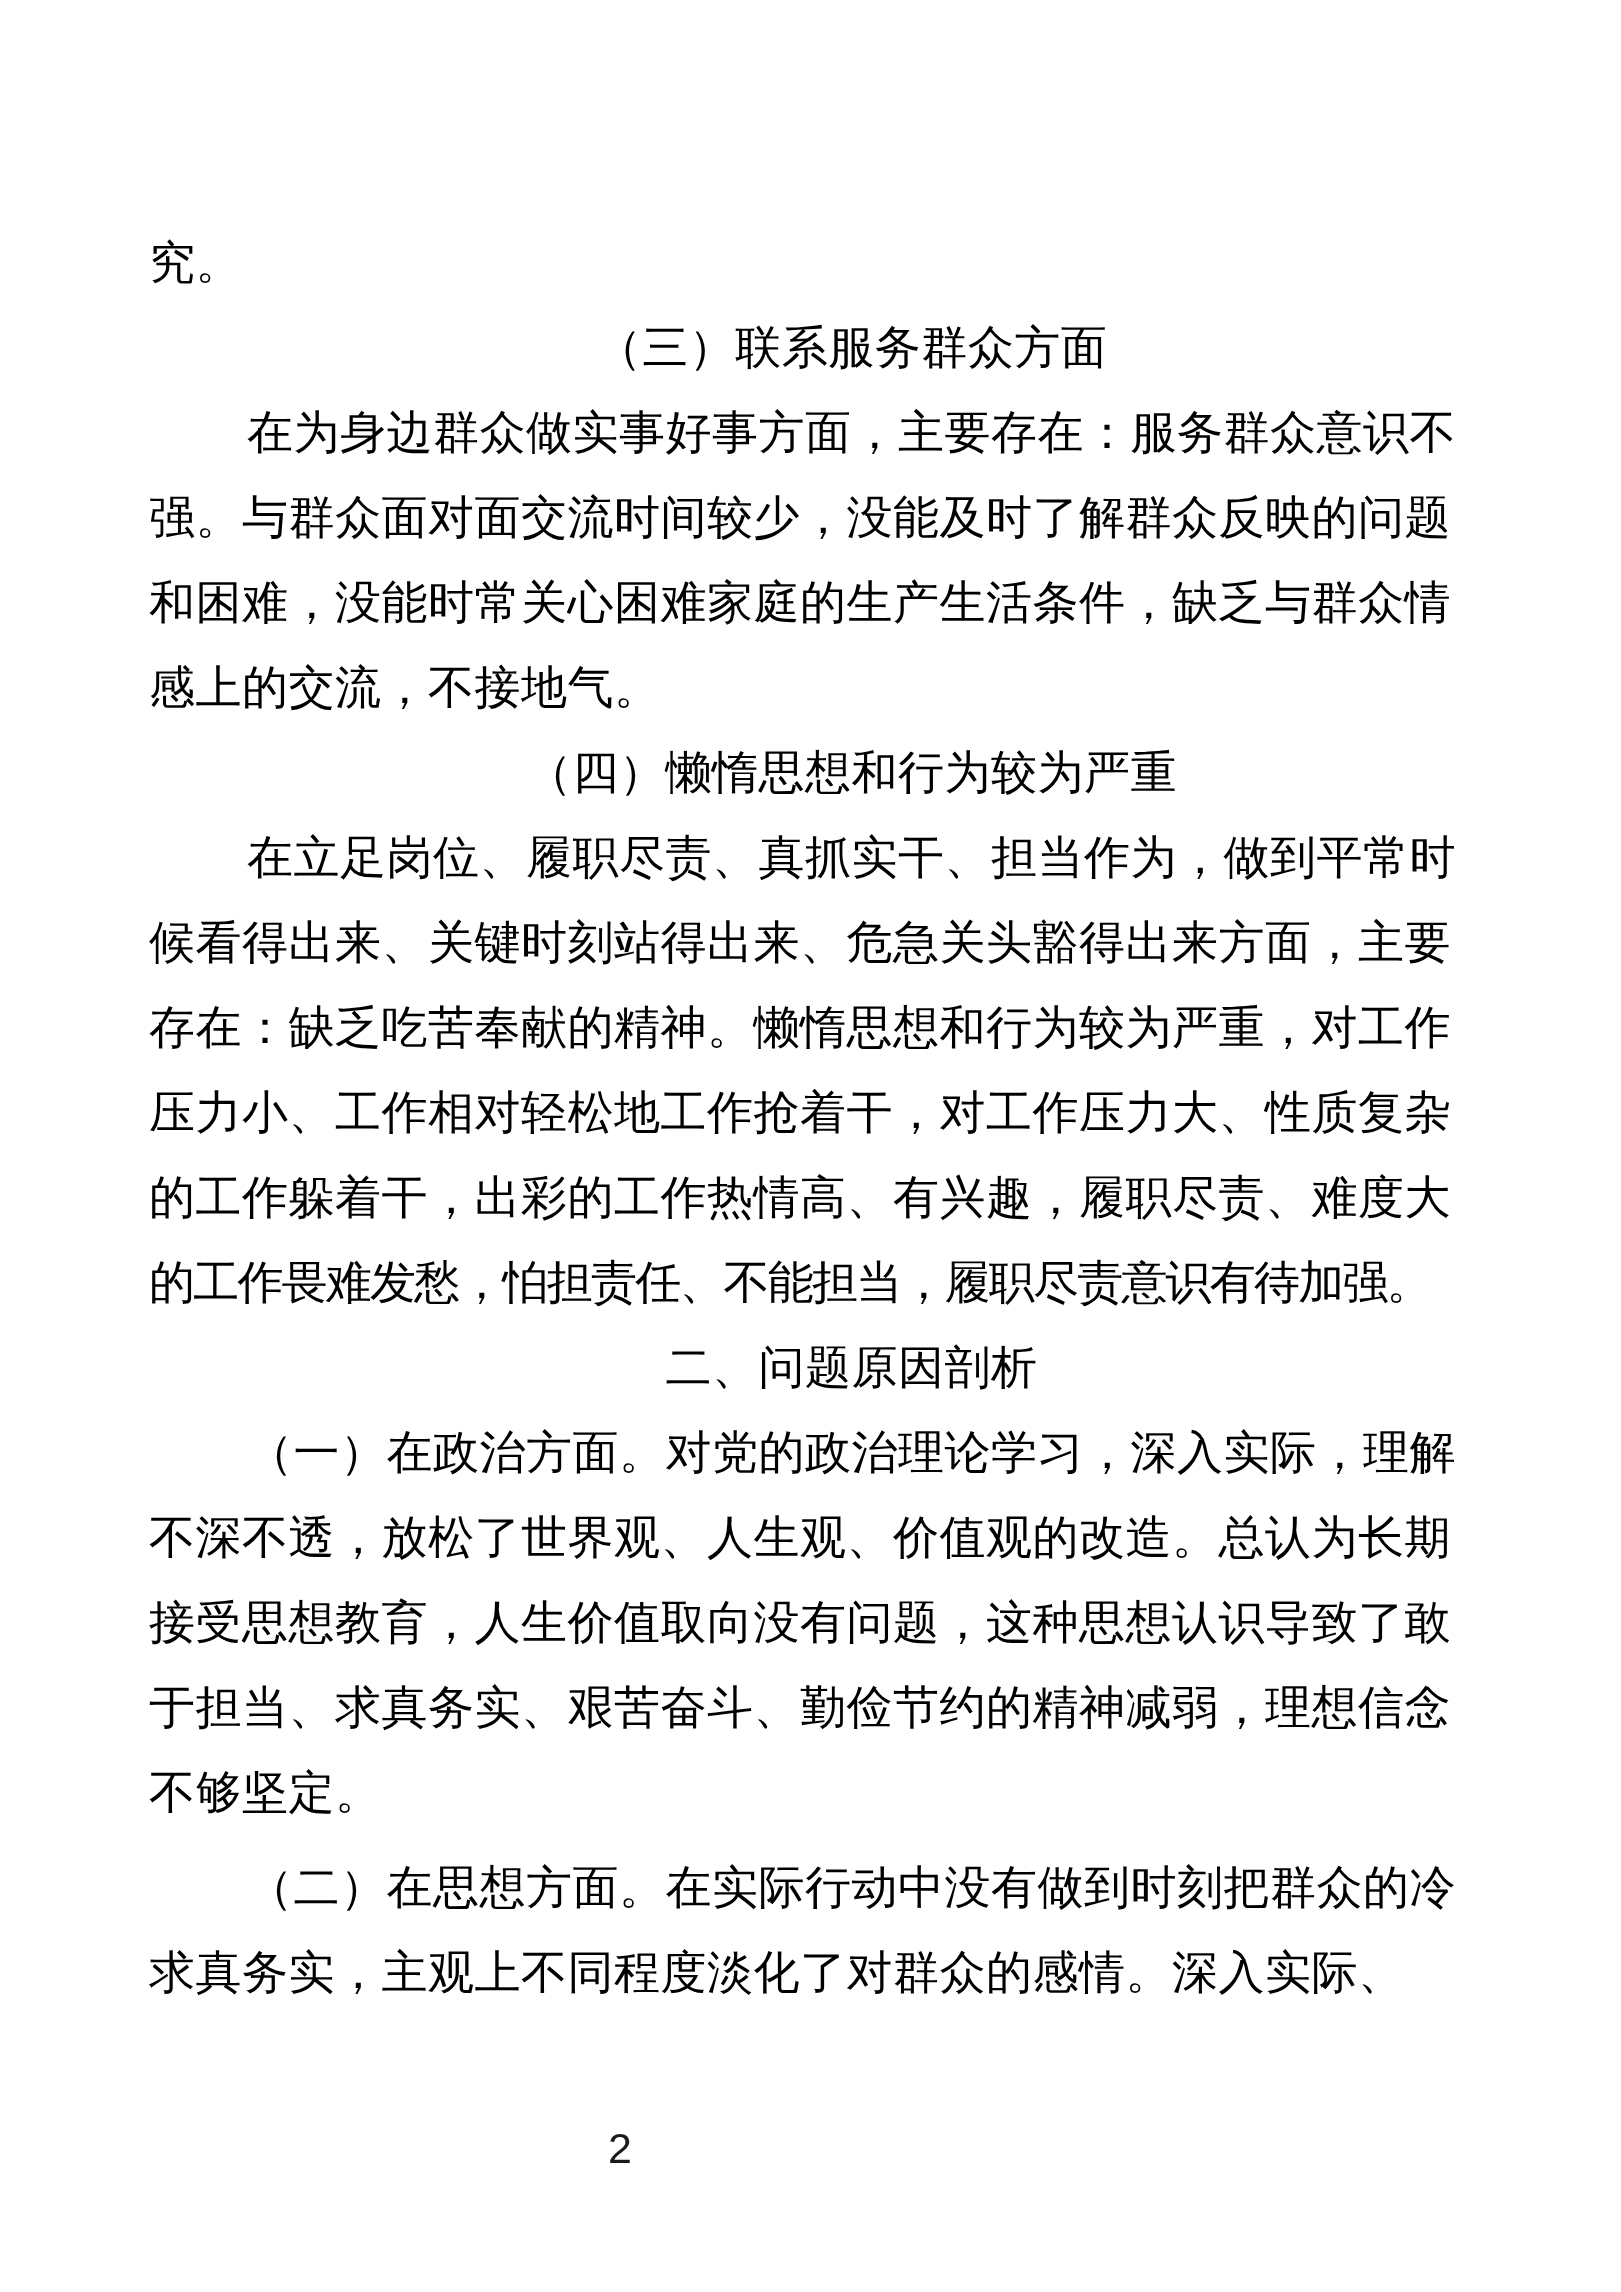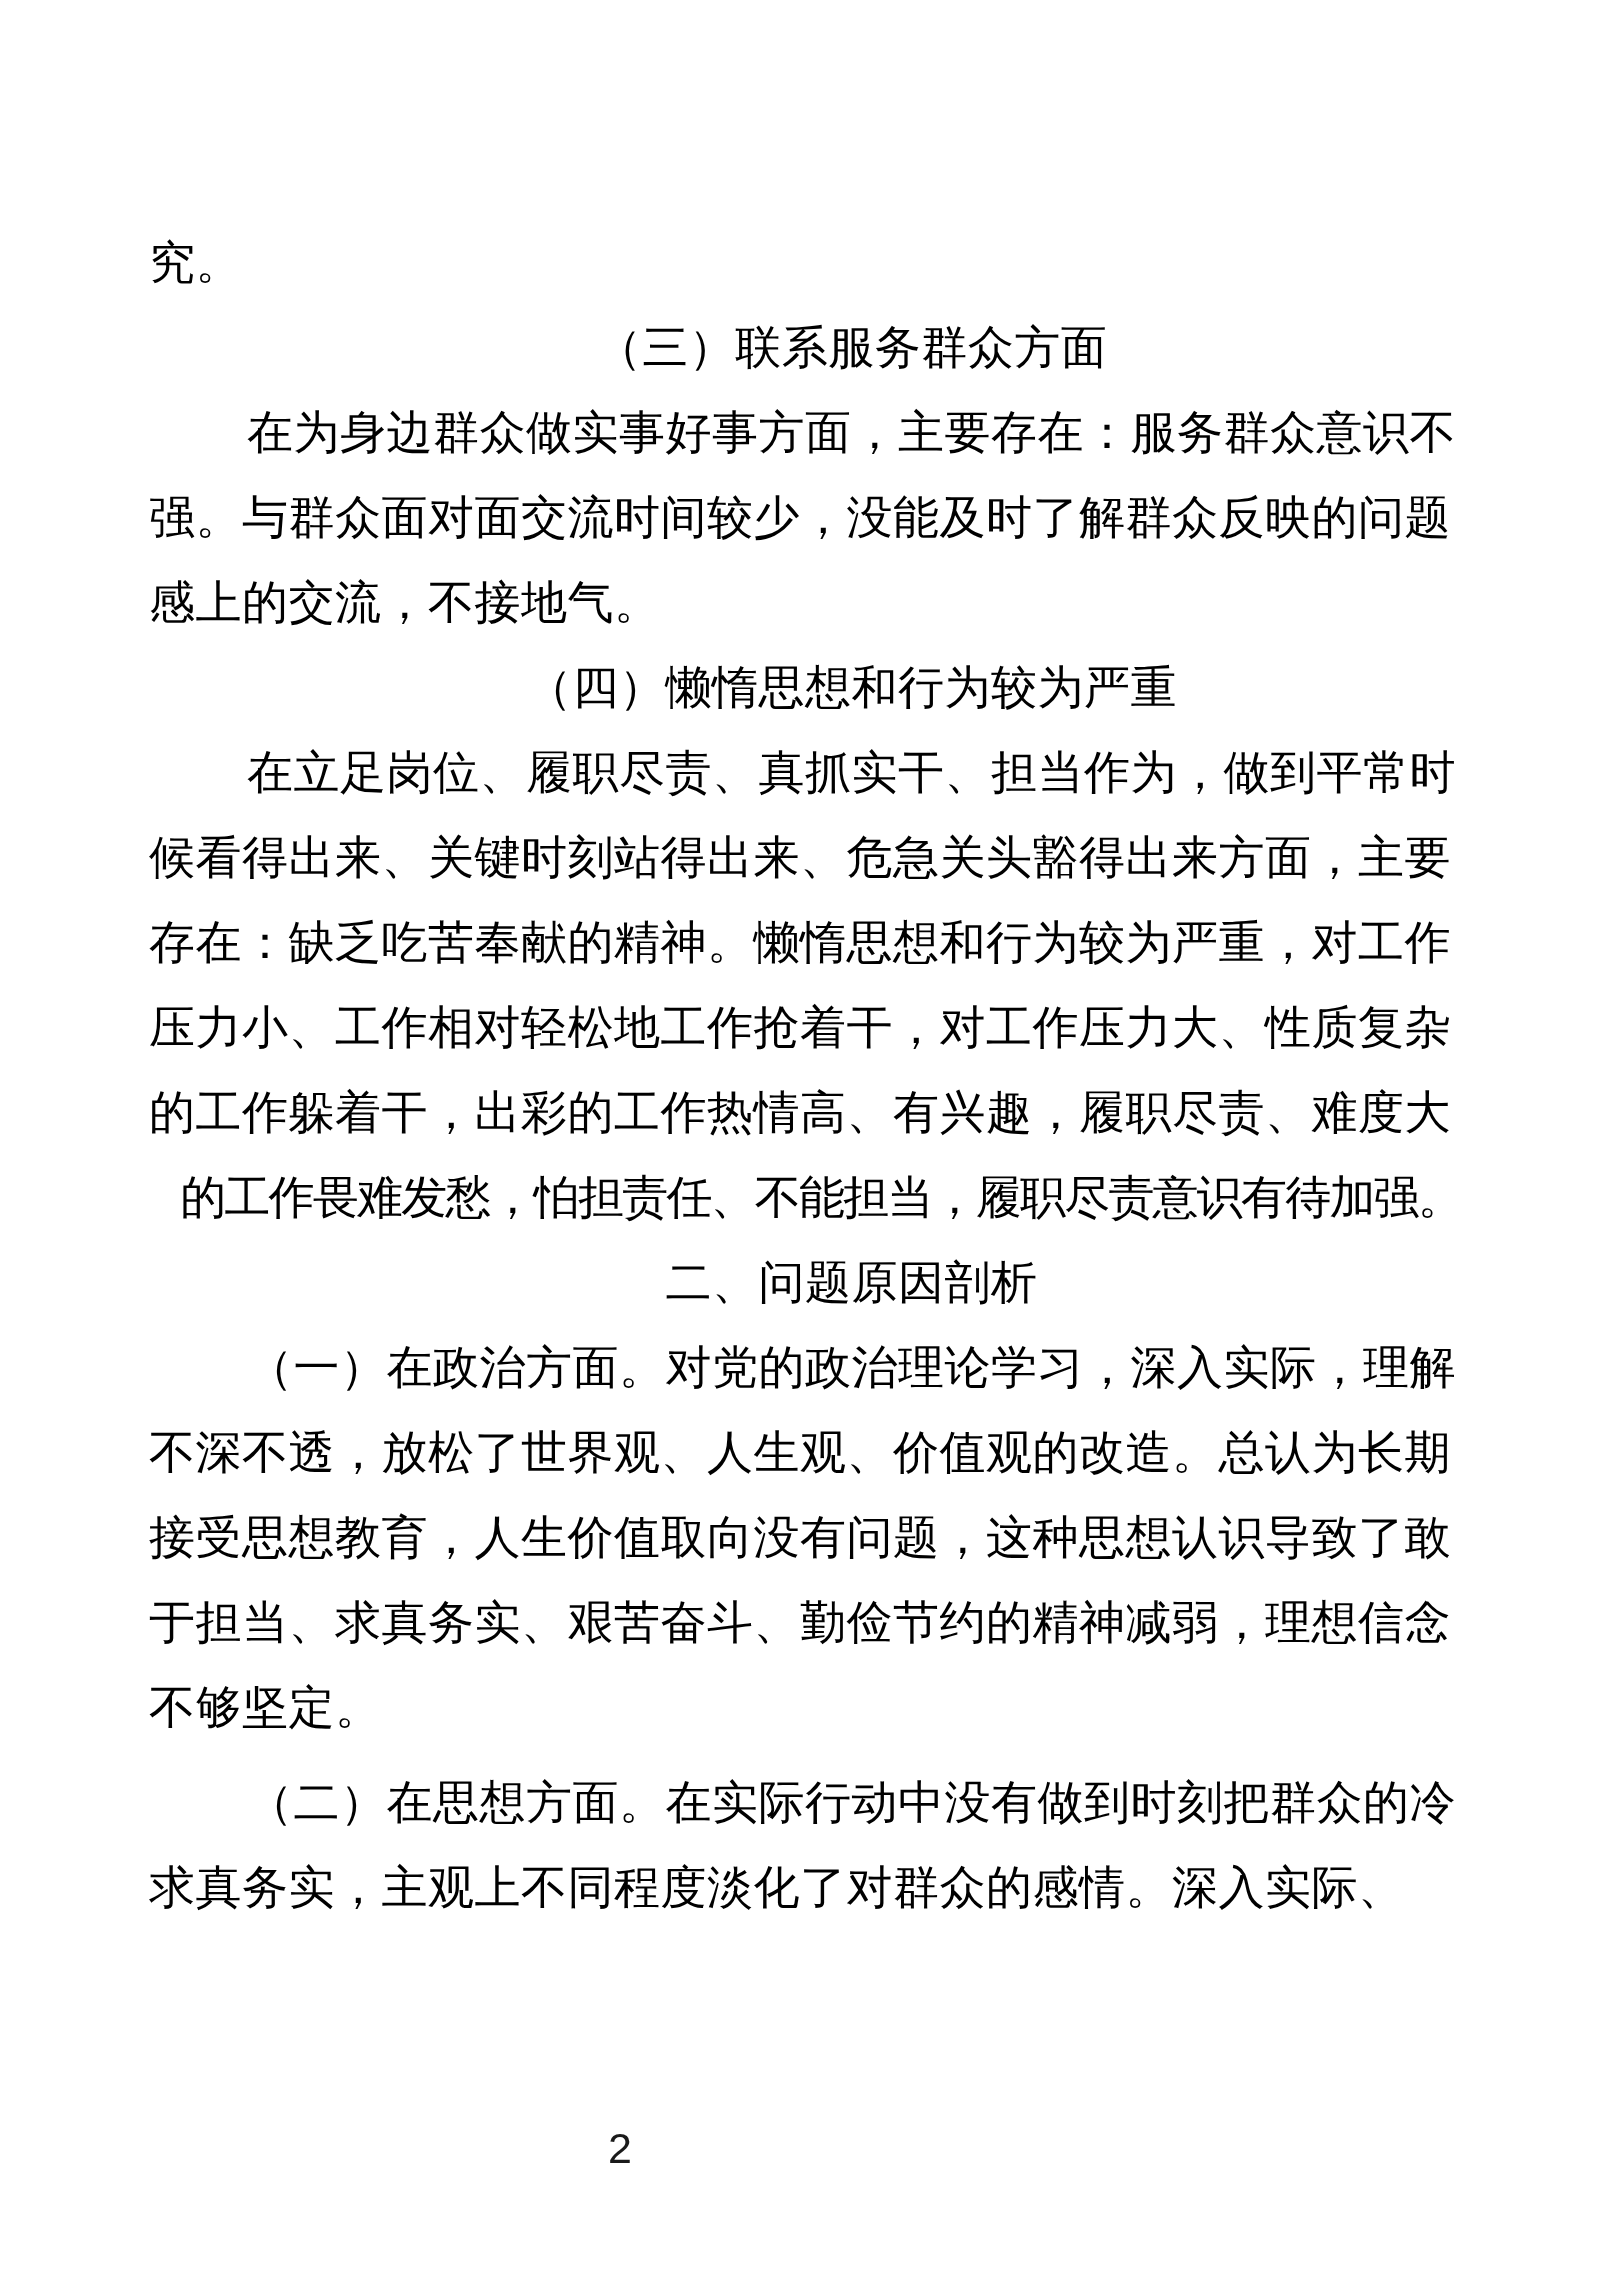--- a/index.html
+++ b/index.html
@@ -31,41 +31,41 @@
   }
   .text-line.indent {
     padding-left: 92px;
     text-align: center;
   }
   .text-line.gap-before {
     margin-top: 9.8px;
   }
   .text-line.tight {
     letter-spacing: -1.8px;
-    text-align: right;
   }
   .page-number {
     position: absolute;
     left: 608px;
     top: 2127px;
     font-size: 43px;
     line-height: 43px;
     color: #1a1a1a;
   }
 </style>
 </head>
 <body>
 
 <div class="page">
 
   <div class="text-block">
     <div class="text-line">究。</div>
       <div class="text-line indent">（三）联系服务群众方面</div>
       <div class="text-line indent">在为身边群众做实事好事方面，主要存在：服务群众意识不</div>
       <div class="text-line">强。与群众面对面交流时间较少，没能及时了解群众反映的问题</div>
+      <div class="text-line">和困难，没能时常关心困难家庭的生产生活条件，缺乏与群众情</div>
       <div class="text-line">感上的交流，不接地气。</div>
       <div class="text-line indent">（四）懒惰思想和行为较为严重</div>
       <div class="text-line indent">在立足岗位、履职尽责、真抓实干、担当作为，做到平常时</div>
       <div class="text-line">候看得出来、关键时刻站得出来、危急关头豁得出来方面，主要</div>
       <div class="text-line">存在：缺乏吃苦奉献的精神。懒惰思想和行为较为严重，对工作</div>
       <div class="text-line">压力小、工作相对轻松地工作抢着干，对工作压力大、性质复杂</div>
       <div class="text-line">的工作躲着干，出彩的工作热情高、有兴趣，履职尽责、难度大</div>
       <div class="text-line tight">的工作畏难发愁，怕担责任、不能担当，履职尽责意识有待加强。</div>
       <div class="text-line indent">二、问题原因剖析</div>
       <div class="text-line indent">（一）在政治方面。对党的政治理论学习，深入实际，理解</div>

